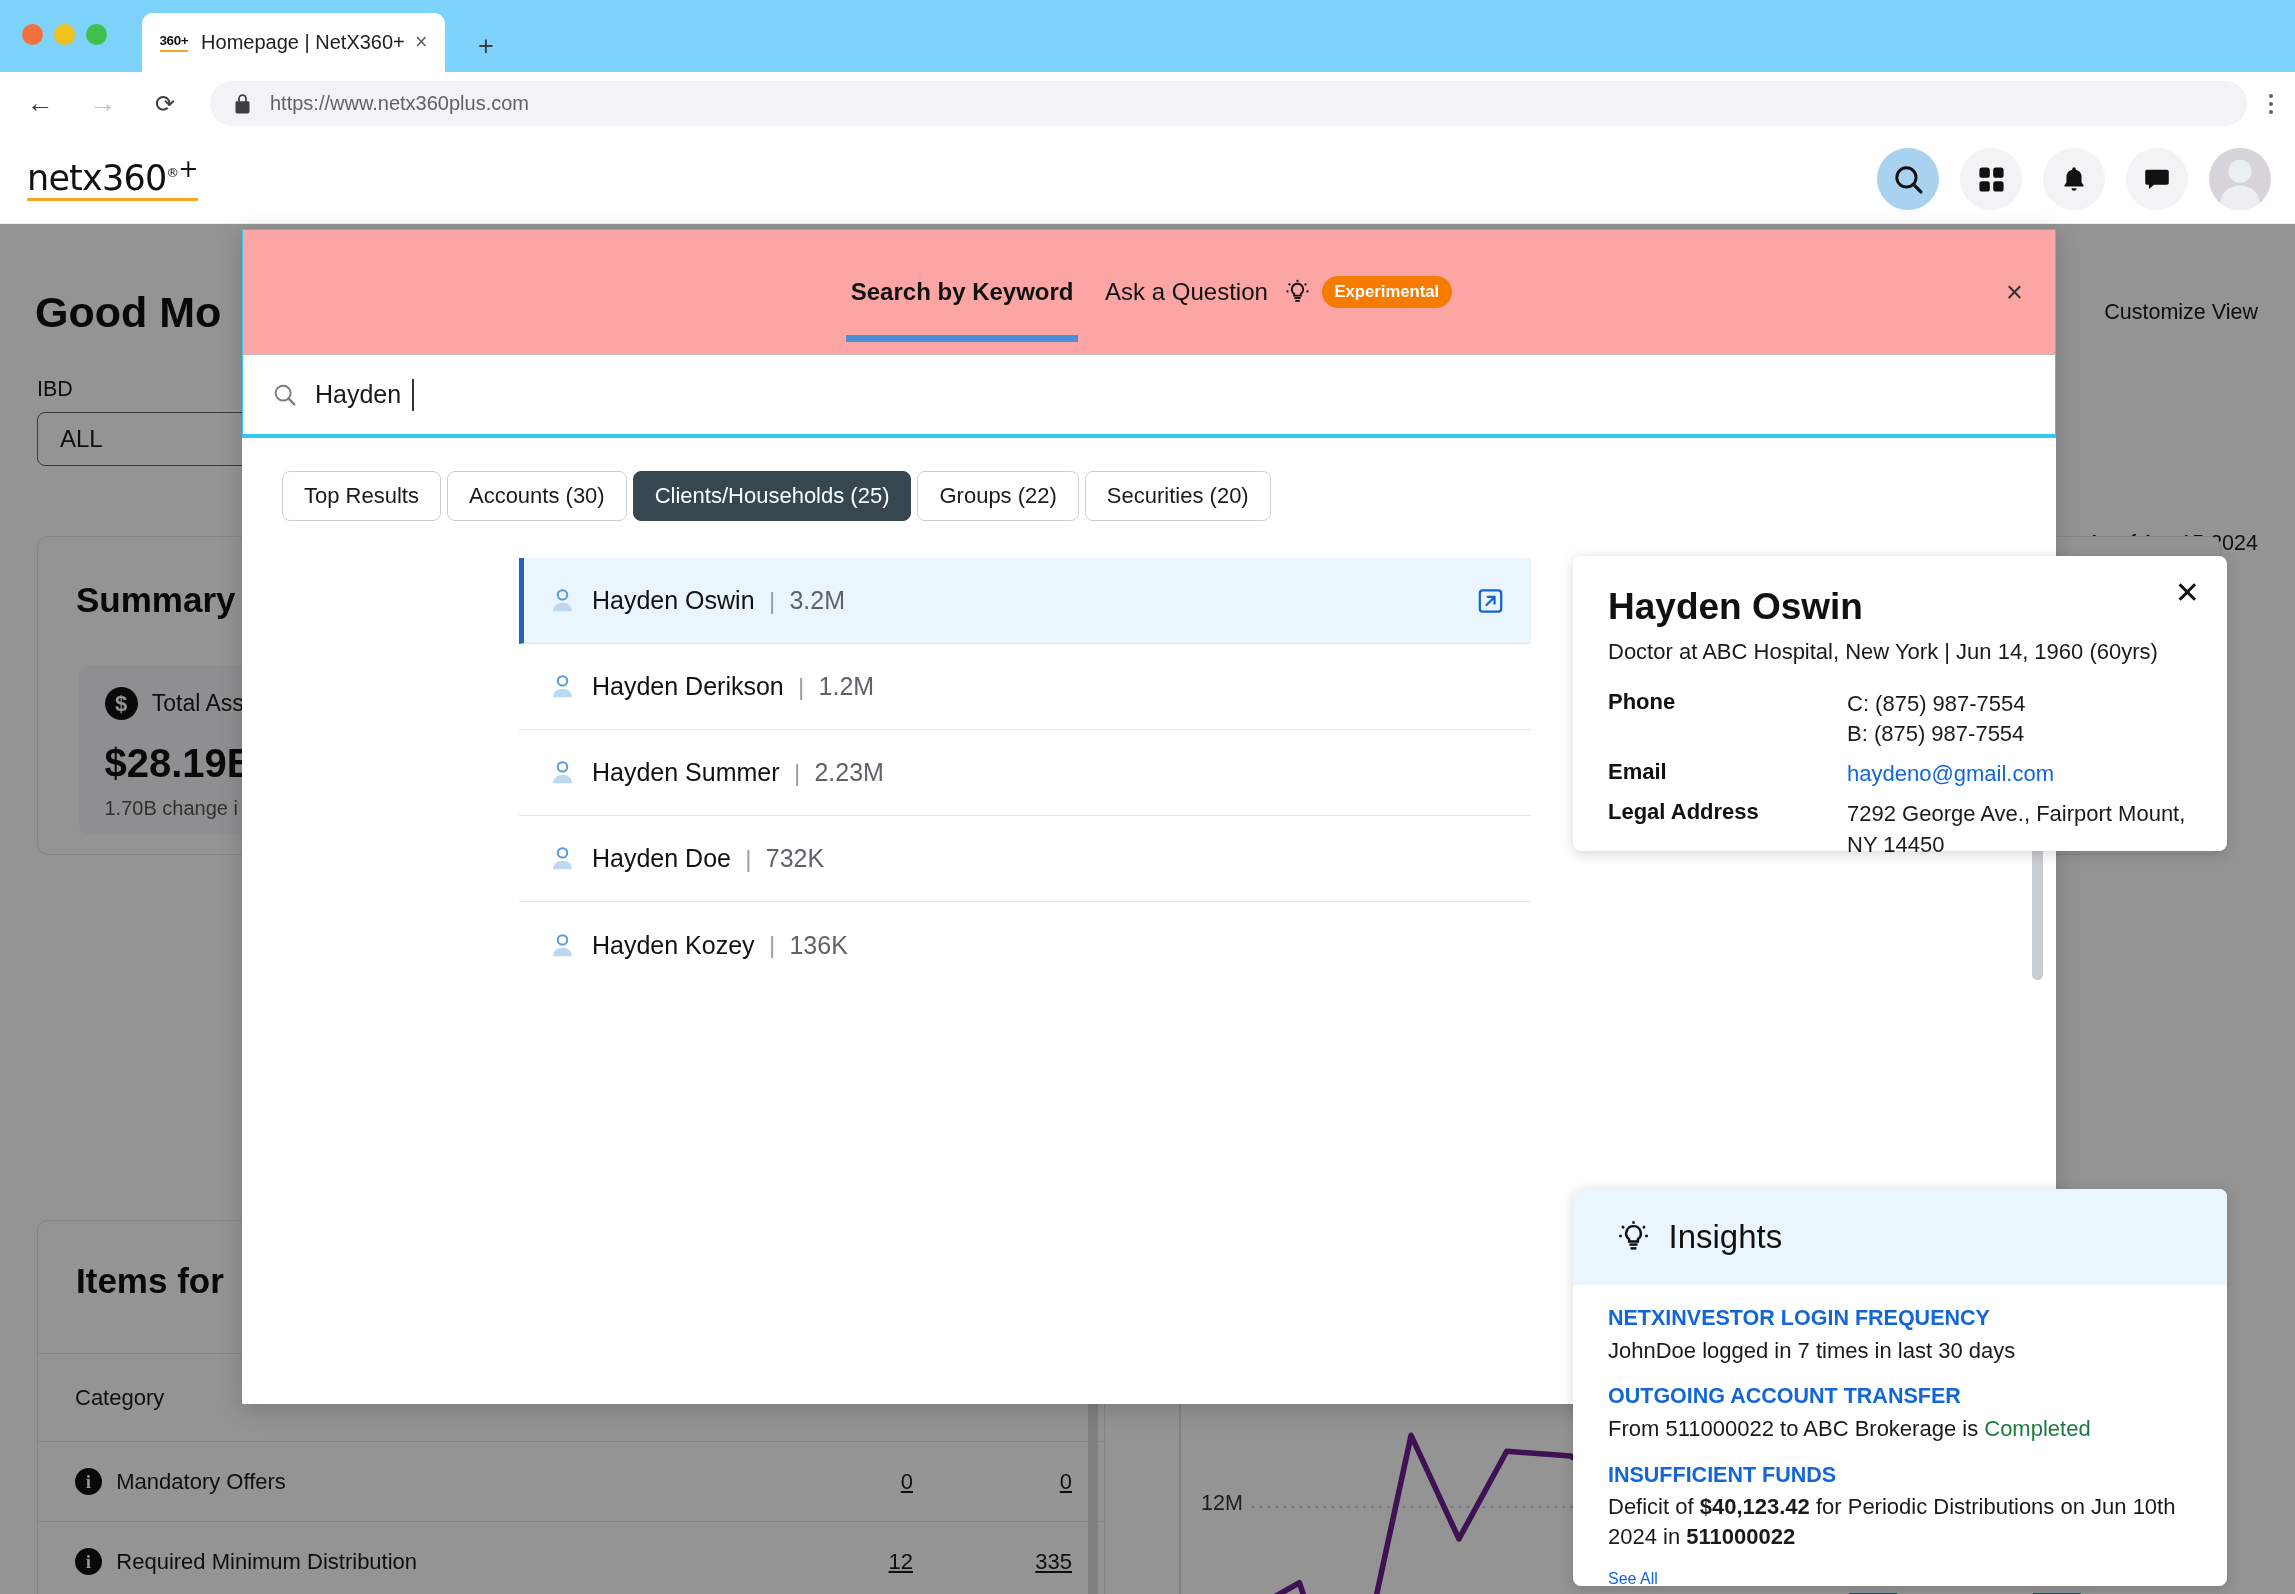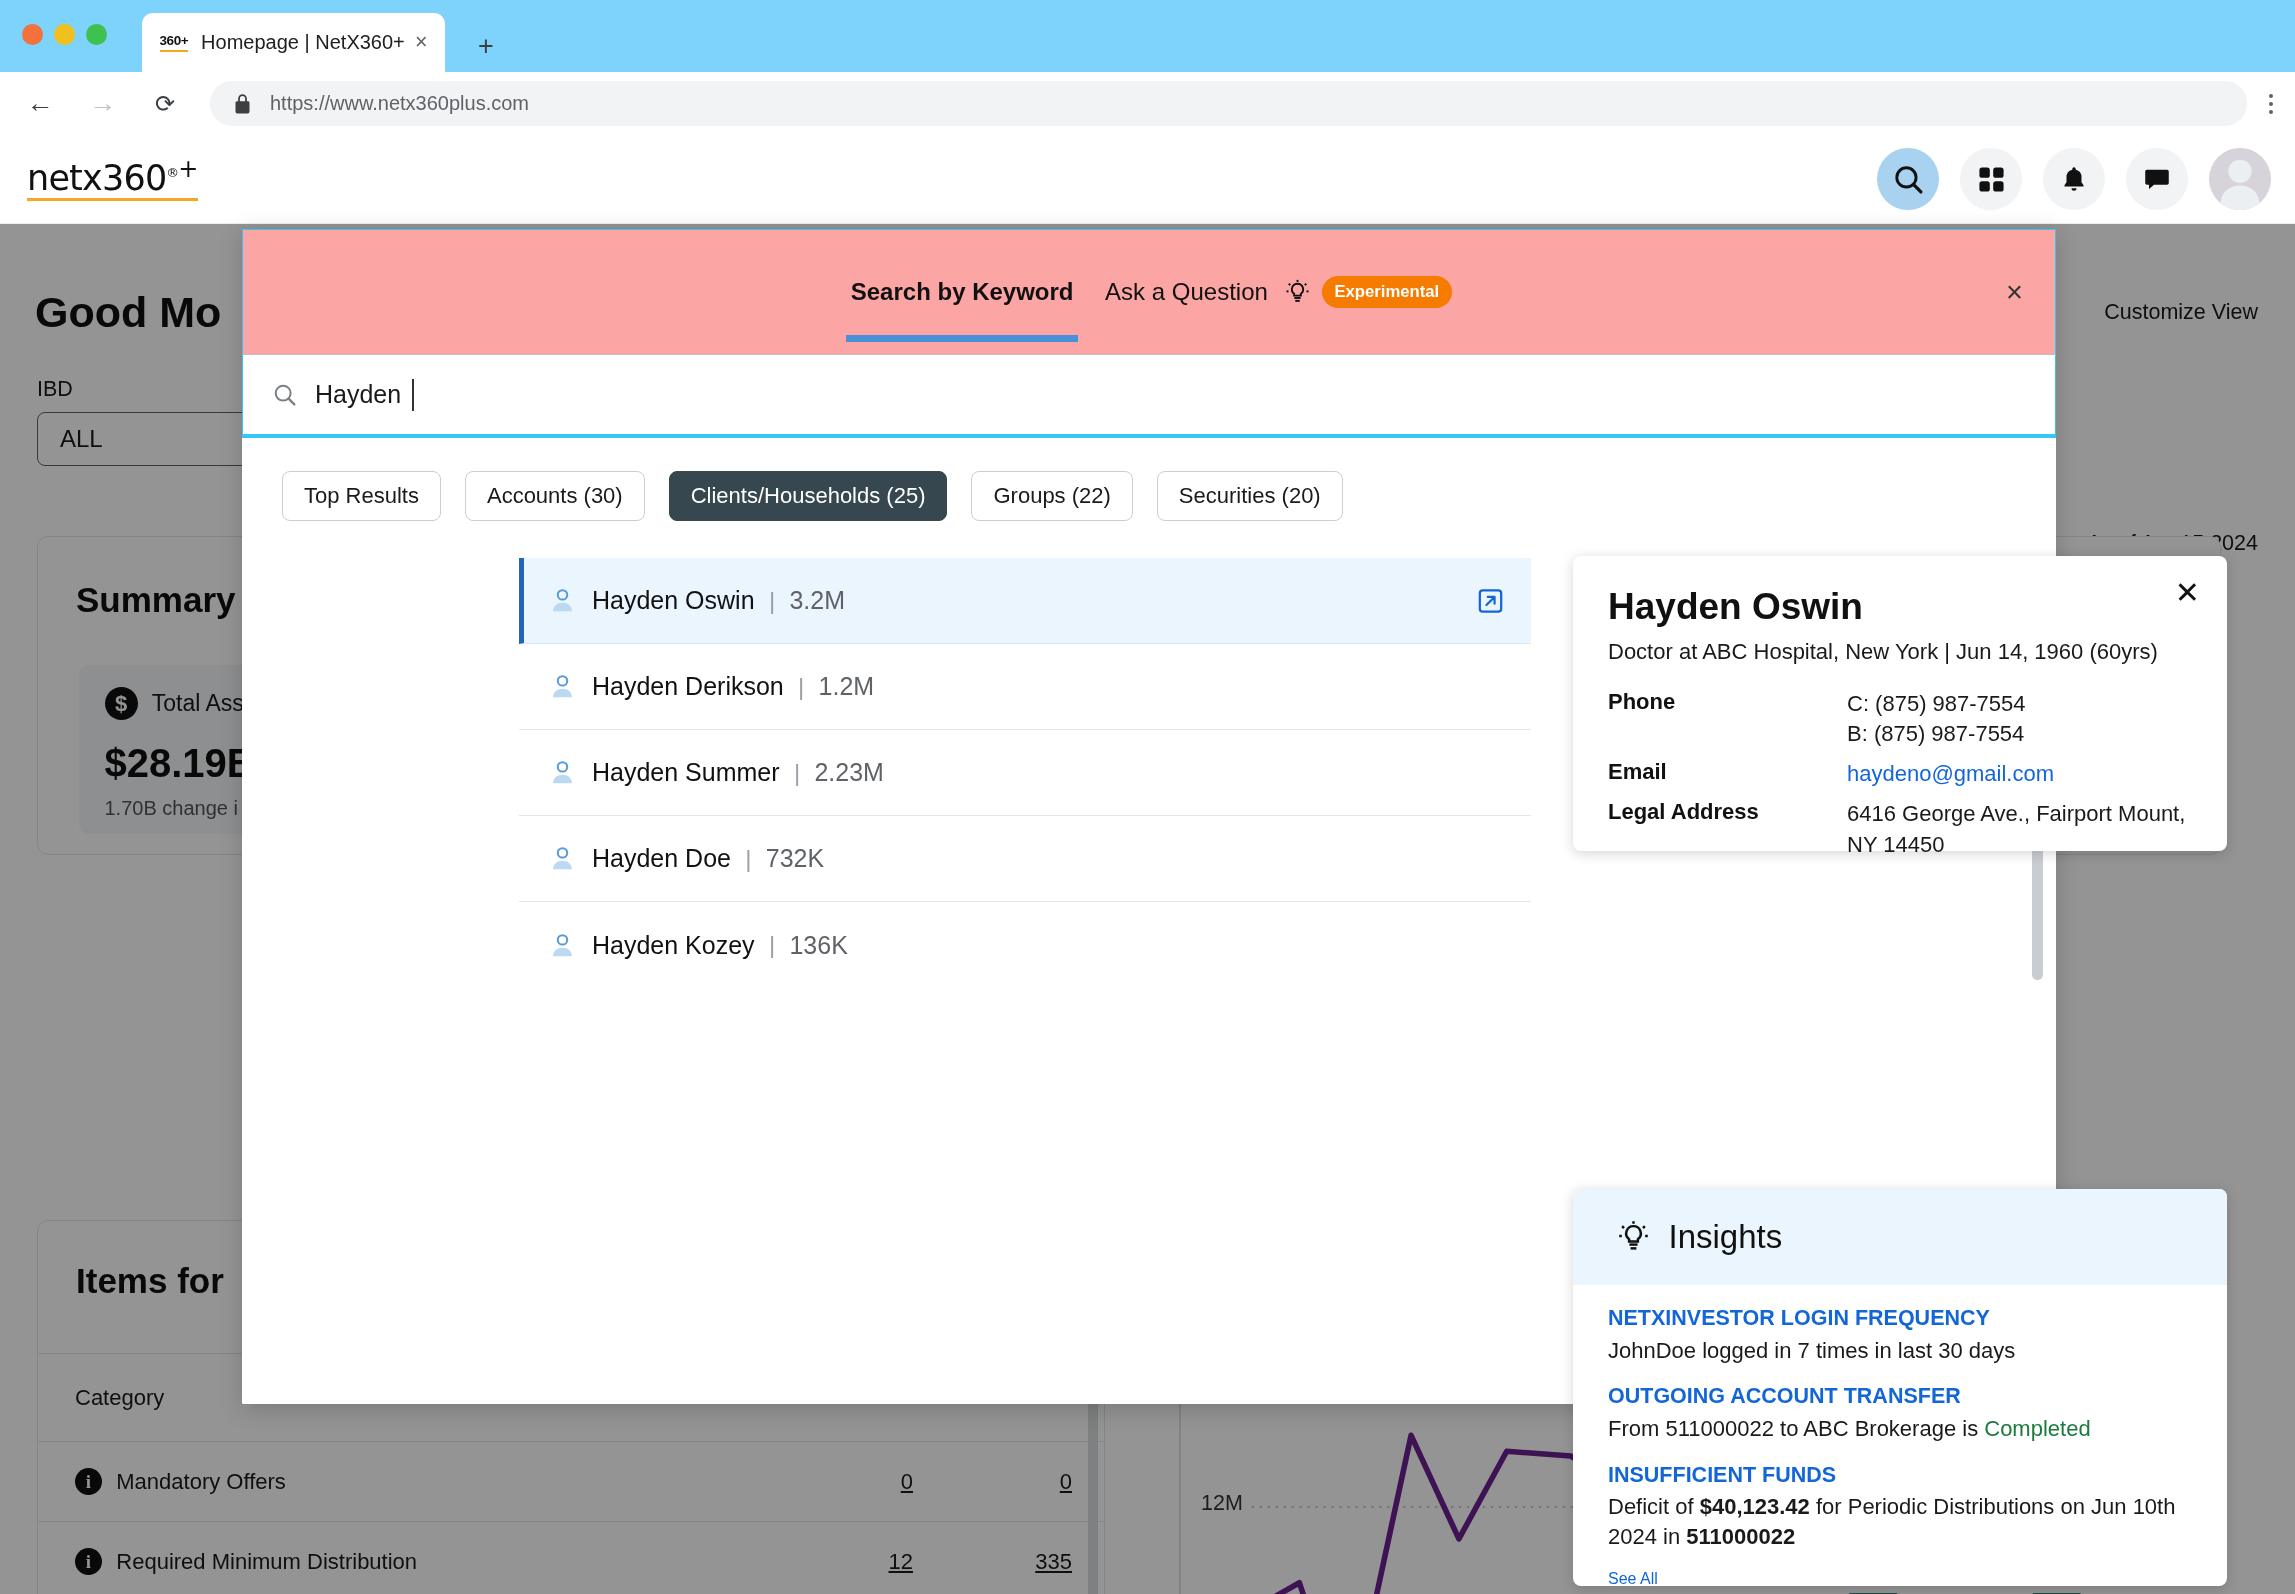--- a/index.html
+++ b/index.html
@@ -289,21 +289,21 @@
   .search-bar .mag { margin-right: 17.5px; display: flex; }
   .search-value { font-size: 25px; color: #1a1a1a; }
   .search-caret {
     display: inline-block; width: 1.6px; height: 32px; background: #333;
     margin-left: 11px; vertical-align: middle;
   }
 
   .modal-body { position: relative; height: 988px; }
   .filter-row {
     position: absolute; left: 40px; top: 33px;
-    display: flex; gap: 24px; align-items: center;
+    display: flex; gap: 6px; align-items: center;
   }
   .chip {
     border: 0.8px solid #c9ced3; border-radius: 8px; background: #fff;
     font-size: 22px; color: #1a1a1a; padding: 11px 21px; cursor: pointer;
     white-space: nowrap;
   }
   .chip.selected { background: #37474f; border-color: #37474f; color: #fff; }
 
   .results-list {
     position: absolute; left: 277px; top: 120px; width: 1012px;
@@ -663,21 +663,21 @@
           </div>
           <div class="detail-row">
             <div class="detail-key">Email</div>
             <div class="detail-val">
               <span class="link">haydeno@gmail.com</span>
             </div>
           </div>
           <div class="detail-row">
             <div class="detail-key">Legal Address</div>
             <div class="detail-val">
-              <div>6416 George Ave., Fairport Mount,</div>
+              <div>7292 George Ave., Fairport Mount,</div>
               <div>NY 14450</div>
             </div>
           </div>
         </div>
       </div>
 
       <div class="insights-card">
         <div class="insights-head">
           <svg width="35" height="35" viewBox="0 0 24 24">
             <path d="M12 4.2a5 5 0 0 1 3 9v1.6H9v-1.6a5 5 0 0 1 3-9z" fill="none" stroke="#111" stroke-width="1.7"></path>

